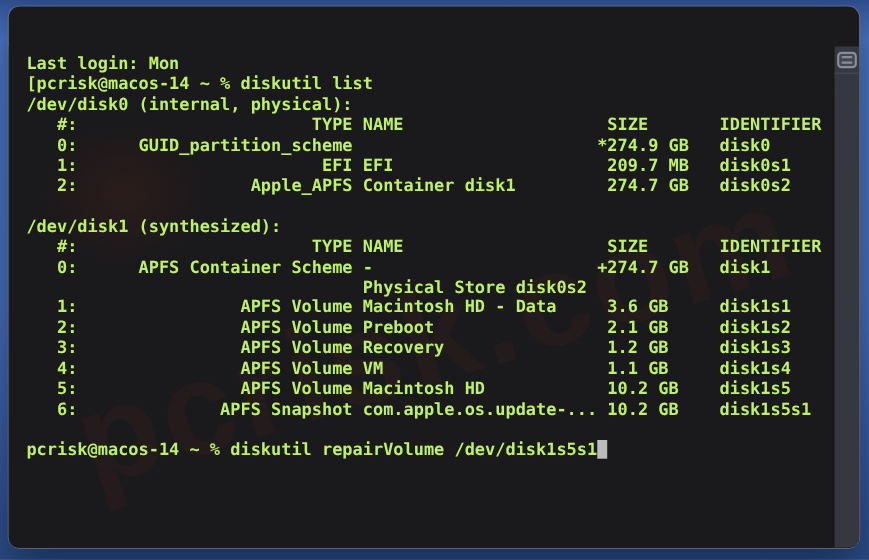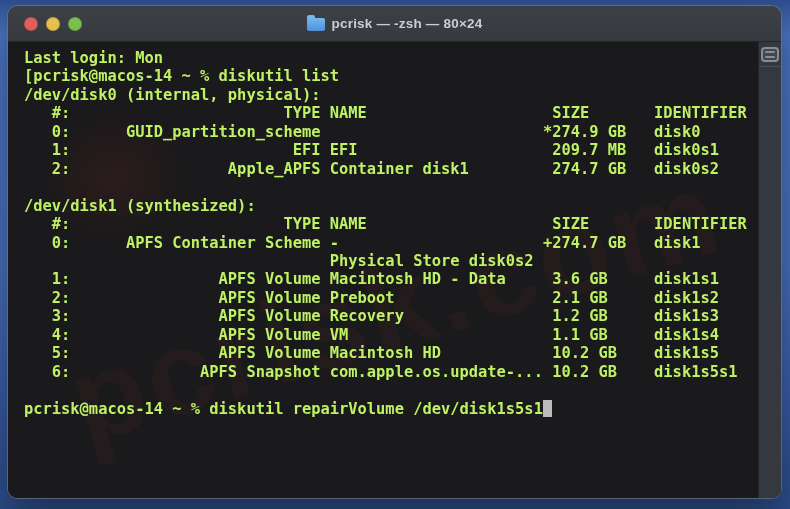--- a/index.html
+++ b/index.html
@@ -72,31 +72,20 @@
     background:#44474e; display:flex; flex-direction:column; justify-content:space-evenly; padding:0 2px;
   }
   .split-line { height:2px; background:#8a8d93; border-radius:1px; }
 </style>
 </head>
 <body>
 
 <div class="desktop">
   <div class="window">
 
-    <div class="titlebar">
-      <div class="traffic">
-        <span class="tl red"></span>
-        <span class="tl yellow"></span>
-        <span class="tl green"></span>
-      </div>
-      <div class="title-wrap">
-        <span class="folder"></span>
-        <span>pcrisk — -zsh — 80×24</span>
-      </div>
-    </div>
 
     <div class="content">
       <div class="wm-blob"></div>
       <div class="wm-text">pcrisk.com</div>
 
       <pre class="term">Last login: Mon
 [pcrisk@macos-14 ~ % diskutil list                                             ]
 /dev/disk0 (internal, physical):
    #:                       TYPE NAME                    SIZE       IDENTIFIER
    0:      GUID_partition_scheme                        *274.9 GB   disk0

